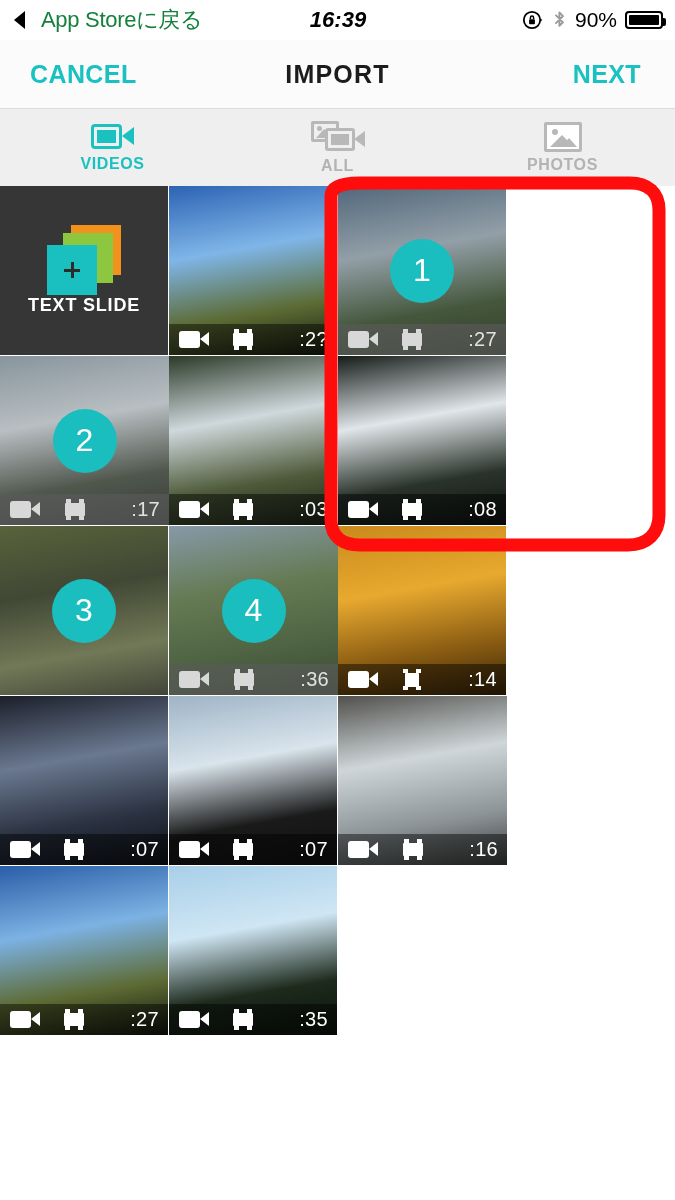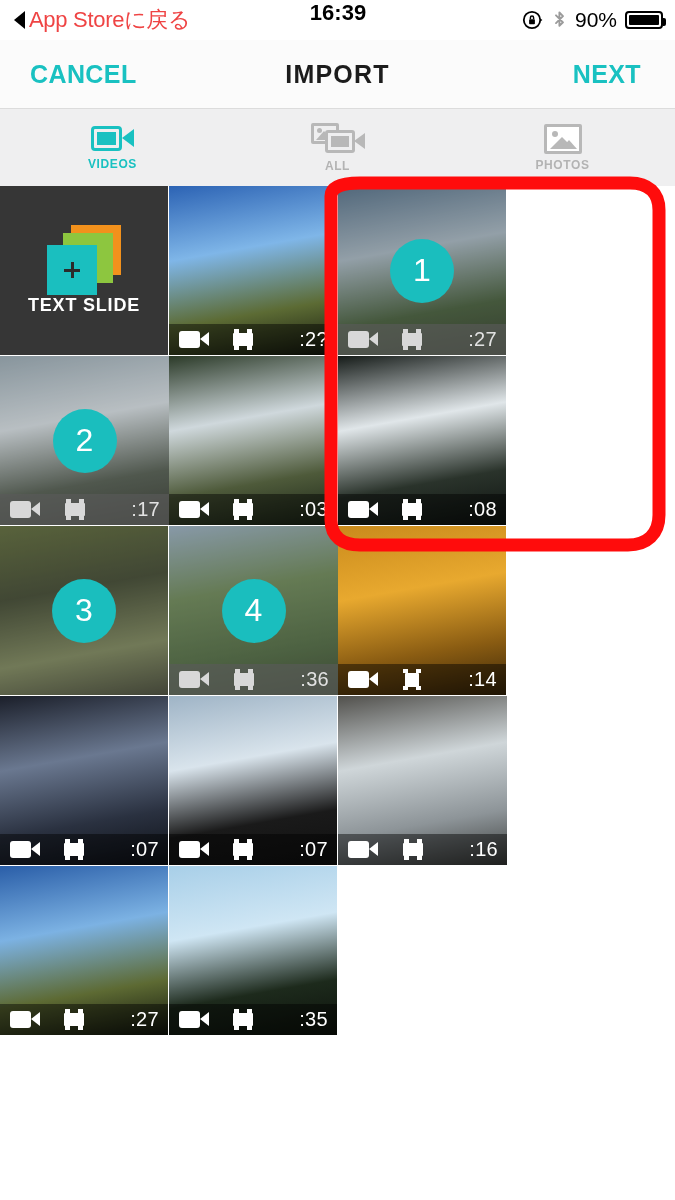--- a/index.html
+++ b/index.html
@@ -14,22 +14,22 @@
   
   .statusbar{
     position:relative;height:40px;background:#ffffff;
     display:flex;align-items:center;
   }
   .sb-left{position:absolute;left:14px;top:0;height:40px;display:flex;align-items:center;gap:3px;}
   .sb-back-tri{
     width:0;height:0;border-top:9px solid transparent;border-bottom:9px solid transparent;
     border-right:11px solid #000;margin-right:1px;
   }
-  .sb-back-text{font-size:22px;color:#ef4444;letter-spacing:-0.3px;font-weight:400;}
-  .sb-center{position:absolute;left:1px;right:0;top:0;height:40px;display:flex;justify-content:center;}
+  .sb-back-text{font-size:22px;color:#15803d;letter-spacing:-0.3px;font-weight:400;margin-left:12px;}
+  .sb-center{position:absolute;left:1px;right:0;top:0;height:40px;display:flex;align-items:center;justify-content:center;font-style:italic;}
   .sb-time{font-size:22px;font-weight:700;color:#000;letter-spacing:0px;}
   .sb-right{position:absolute;right:12px;top:0;height:40px;display:flex;align-items:center;gap:8px;}
   .sb-pct{font-size:21px;font-weight:400;color:#000;}
   .batt{position:relative;width:38px;height:18px;border:2px solid #000;border-radius:4px;box-sizing:border-box;}
   .batt i{position:absolute;left:2px;top:2px;bottom:2px;right:2px;background:#000;border-radius:1px;display:block;}
   .batt:after{content:"";position:absolute;right:-5px;top:5px;width:3px;height:8px;background:#000;border-radius:0 2px 2px 0;}
 
   
   .navbar{
     position:relative;height:68px;background:#fbfbfb;
@@ -48,21 +48,21 @@
   }
 
   
   .tabbar{
     height:77px;background:#efeff0;display:flex;align-items:stretch;
   }
   .tab{
     flex:1;display:flex;flex-direction:column;align-items:center;justify-content:center;
     gap:4px;cursor:pointer;
   }
-  .tab-label{font-size:12px;font-weight:700;letter-spacing:0.6px;color:#b3b3b3;}
+  .tab-label{font-size:16px;font-weight:700;letter-spacing:0.6px;color:#b3b3b3;}
   .tab.active .tab-label{color:#19C1C1;}
   .icon-videocam{position:relative;width:44px;height:28px;}
   .icon-videocam .body{
     position:absolute;left:0;top:1px;width:31px;height:25px;
     border:3px solid #b3b3b3;border-radius:4px;box-sizing:border-box;
   }
   .icon-videocam .body em{position:absolute;left:3px;top:3px;right:3px;bottom:3px;background:#b3b3b3;display:block;}
   .icon-videocam .lens{
     position:absolute;right:1px;top:4px;width:0;height:0;
     border-top:9px solid transparent;border-bottom:9px solid transparent;border-right:12px solid #b3b3b3;

